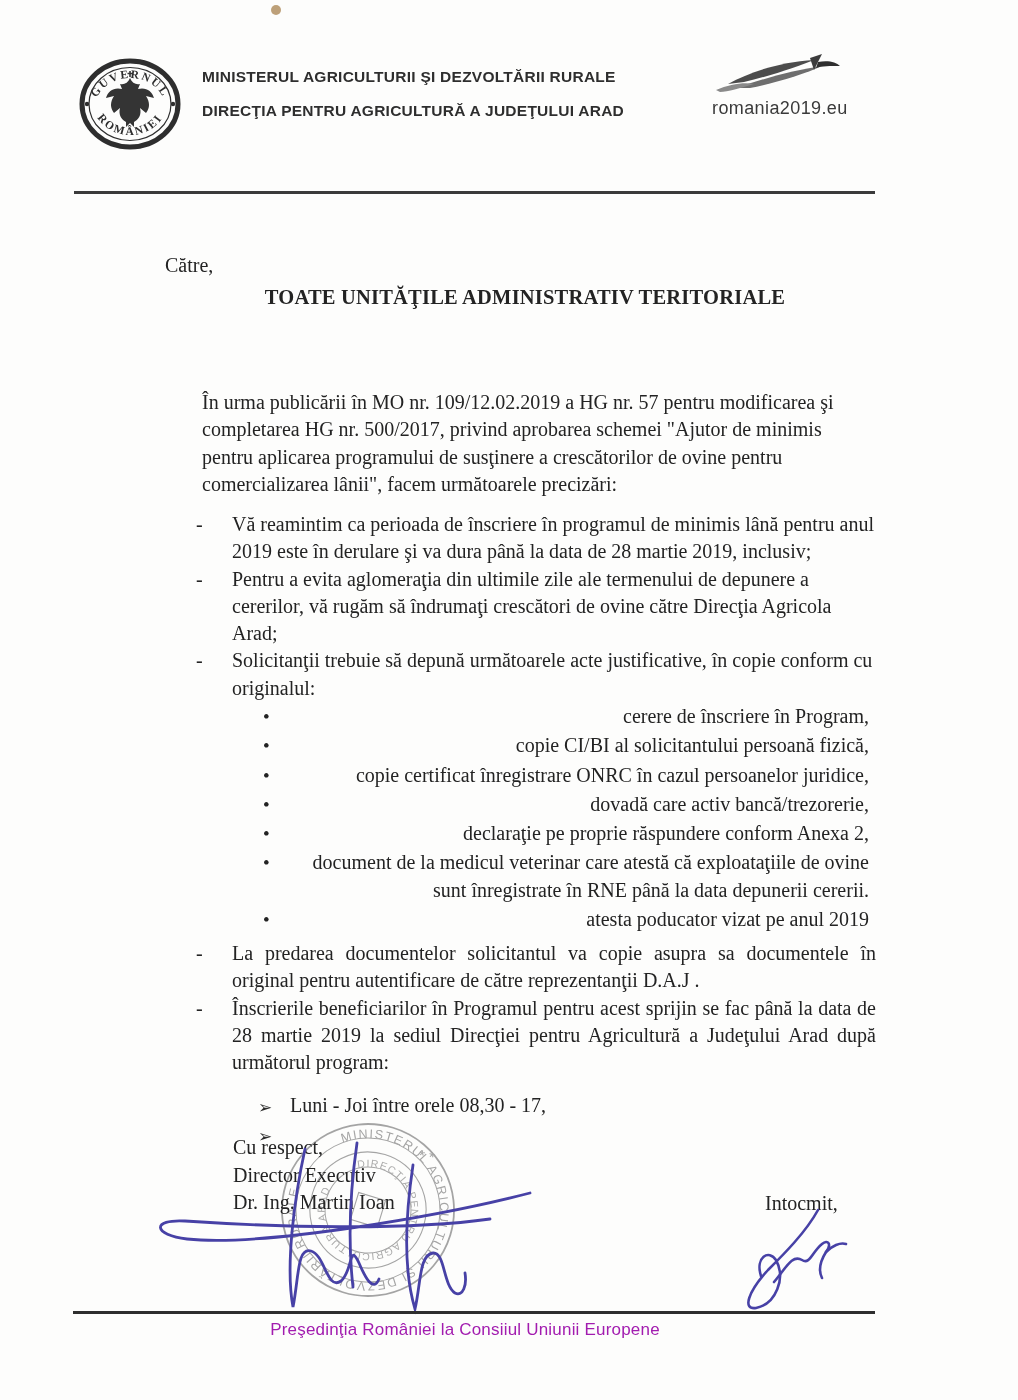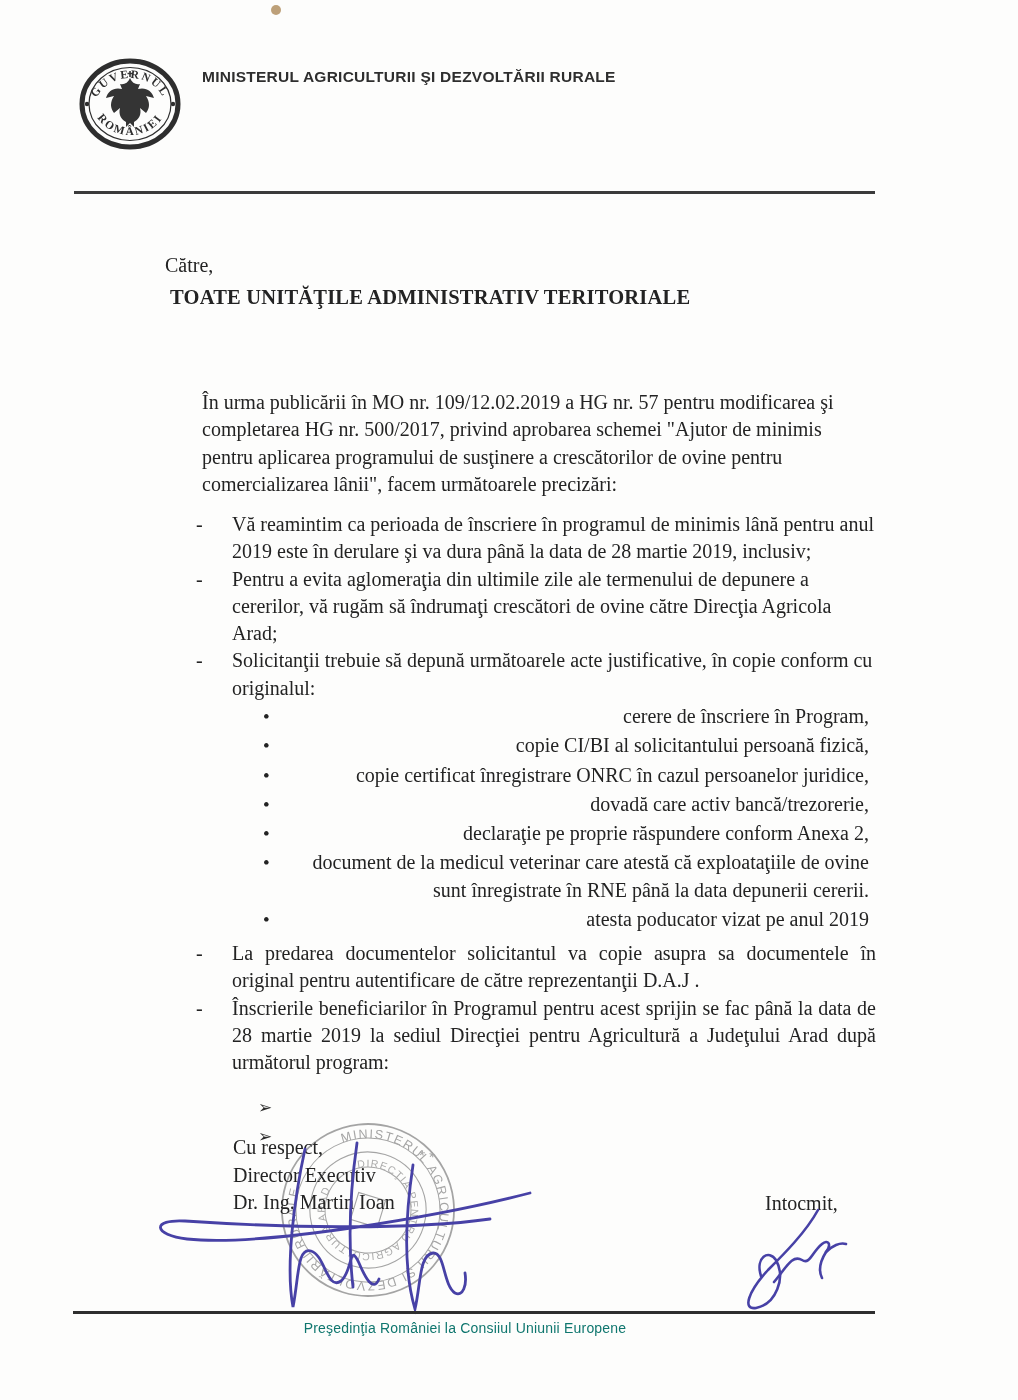--- a/index.html
+++ b/index.html
@@ -10,21 +10,21 @@
   .punch-dot{left:271px;top:5px;width:10px;height:10px;border-radius:50%;background:#b18f62;opacity:.85;}
   .ministry{left:202px;top:60px;font-family:"Liberation Sans",sans-serif;font-weight:bold;
             font-size:15.5px;letter-spacing:.25px;color:#2e2e2e;line-height:34px;white-space:nowrap;}
   .brand{left:710px;top:52px;width:170px;text-align:left;}
   .brand-text{font-family:"Liberation Sans",sans-serif;font-size:18px;color:#3a3a3a;
               letter-spacing:.4px;margin-top:-2px;margin-left:2px;}
   .header-rule{left:74px;top:191px;width:801px;height:3px;background:#3b3b3b;}
   
   .t20{font-size:20px;line-height:27.3px;}
   .catre{left:165px;top:252px;}
-  .title{left:170px;top:286px;width:710px;text-align:left;font-weight:bold;font-size:20.5px;letter-spacing:.2px;}
+  .title{left:170px;top:286px;width:710px;text-align:center;font-weight:bold;font-size:20.5px;letter-spacing:.2px;}
   .greeting{left:202px;top:321px;font-weight:bold;}
   .intro{left:202px;top:389px;width:668px;}
   .dlist{left:196px;top:511px;width:678px;}
   .dlist2{left:196px;top:940px;width:680px;}
   .ditem{display:flex;}
   .ditem .mk{flex:0 0 36px;}
   .ditem .tx{flex:1;}
   .dlist2 .tx{text-align:justify;}
   .blist{left:263px;top:703px;width:606px;}
   .bitem{display:flex;margin-bottom:2px;}
@@ -35,21 +35,21 @@
   .aitem .mk{flex:0 0 32px;font-family:"DejaVu Sans",sans-serif;font-size:17px;padding-top:2px;color:#2a2a2a;}
   
   .sig-left{left:233px;top:1134px;line-height:27.5px;}
   .sig-right-1{left:765px;top:1190px;}
   .sig-right-2{left:633px;top:1217px;}
   .stamp{left:268px;top:1110px;opacity:.8;}
   .pen{pointer-events:none;}
   
   .footer-rule{left:73px;top:1311px;width:802px;height:3px;background:#2e2e2e;}
   .footer-text{left:65px;top:1320px;width:800px;text-align:center;
-               font-family:"Liberation Sans",sans-serif;font-size:14px;color:#0f766e;letter-spacing:.2px;}
+               font-family:"Liberation Sans",sans-serif;font-size:17px;color:#a21caf;letter-spacing:.2px;}
 </style>
 </head>
 <body>
 
 <div class="page">
 
   <div class="abs punch-dot"></div>
 
   <div class="abs" style="left:78px;top:56px;">
     <svg width="104" height="96" viewBox="0 0 104 96">
@@ -67,22 +67,33 @@
       </text>
       <g>
         <path d="M52,22 C50,27 46,29 42,28 L44,33 C36,31 30,35 28,42 L36,40 C32,46 32,52 36,57 L42,52 C40,59 44,64 48,66 L48,71 L52,67 L56,71 L56,66 C60,64 64,59 62,52 L68,57 C72,52 72,46 68,40 L76,42 C74,35 68,31 60,33 L62,28 C58,29 54,27 52,22 Z" fill="#343434"></path>
         <path d="M52,15 v6 M49.5,17.5 h5" stroke="#343434" stroke-width="1.6" fill="none"></path>
       </g>
     </svg>
   </div>
 
   <div class="abs ministry">
     <div>MINISTERUL AGRICULTURII ŞI DEZVOLTĂRII RURALE</div>
-  </div>
-
+    <div>DIRECŢIA PENTRU AGRICULTURĂ A JUDEŢULUI  ARAD</div>
+  </div>
+
+  <div class="abs brand">
+    <svg width="140" height="44" viewBox="0 0 140 44">
+      <path d="M18,32 C40,20 70,10 104,8 C90,14 60,24 34,30 Z" fill="#4c4c4c"></path>
+      <path d="M26,36 C55,26 85,18 112,14 C95,22 62,32 40,36 Z" fill="#6e6e6e"></path>
+      <path d="M100,6 L112,2 L104,18 Z" fill="#3c3c3c"></path>
+      <path d="M108,10 C118,8 126,10 130,14 C120,14 112,14 106,16 Z" fill="#2f2f2f"></path>
+      <path d="M6,38 C20,32 34,30 44,32 C30,36 18,40 10,40 Z" fill="#8a8a8a"></path>
+    </svg>
+    <div class="brand-text">romania2019.eu</div>
+  </div>
 
   <div class="abs header-rule"></div>
 
   <div class="abs t20 catre">Către,</div>
   <div class="abs title">TOATE UNITĂŢILE ADMINISTRATIV TERITORIALE</div>
   <div class="abs t20 intro">În urma publicării în  MO nr. 109/12.02.2019 a HG nr. 57 pentru modificarea şi completarea HG nr. 500/2017, privind aprobarea schemei "Ajutor de minimis pentru aplicarea programului de susţinere a crescătorilor de ovine pentru comercializarea lânii", facem următoarele precizări:</div>
 
   <div class="abs t20 dlist">
     <div class="ditem">
       <span class="mk">-</span>
@@ -136,20 +147,21 @@
     </div>
     <div class="ditem">
       <span class="mk">-</span>
       <span class="tx">Înscrierile beneficiarilor în Programul pentru acest sprijin se fac până la data de 28 martie 2019 la sediul Direcţiei pentru Agricultură a Judeţului Arad după următorul program:</span>
     </div>
   </div>
 
   <div class="abs t20 alist">
     <div class="aitem">
       <span class="mk">➢</span>
+      <span class="tx">Luni - Joi între orele 08,30 - 17,</span>
     </div>
     <div class="aitem">
       <span class="mk">➢</span>
     </div>
   </div>
 
   <div class="abs stamp">
     <svg width="200" height="200" viewBox="0 0 200 200">
       <g transform="rotate(-28 100 100)" fill="none" stroke="#8f8f8f">
         <circle cx="100" cy="100" r="86" stroke-width="1.8"></circle>

